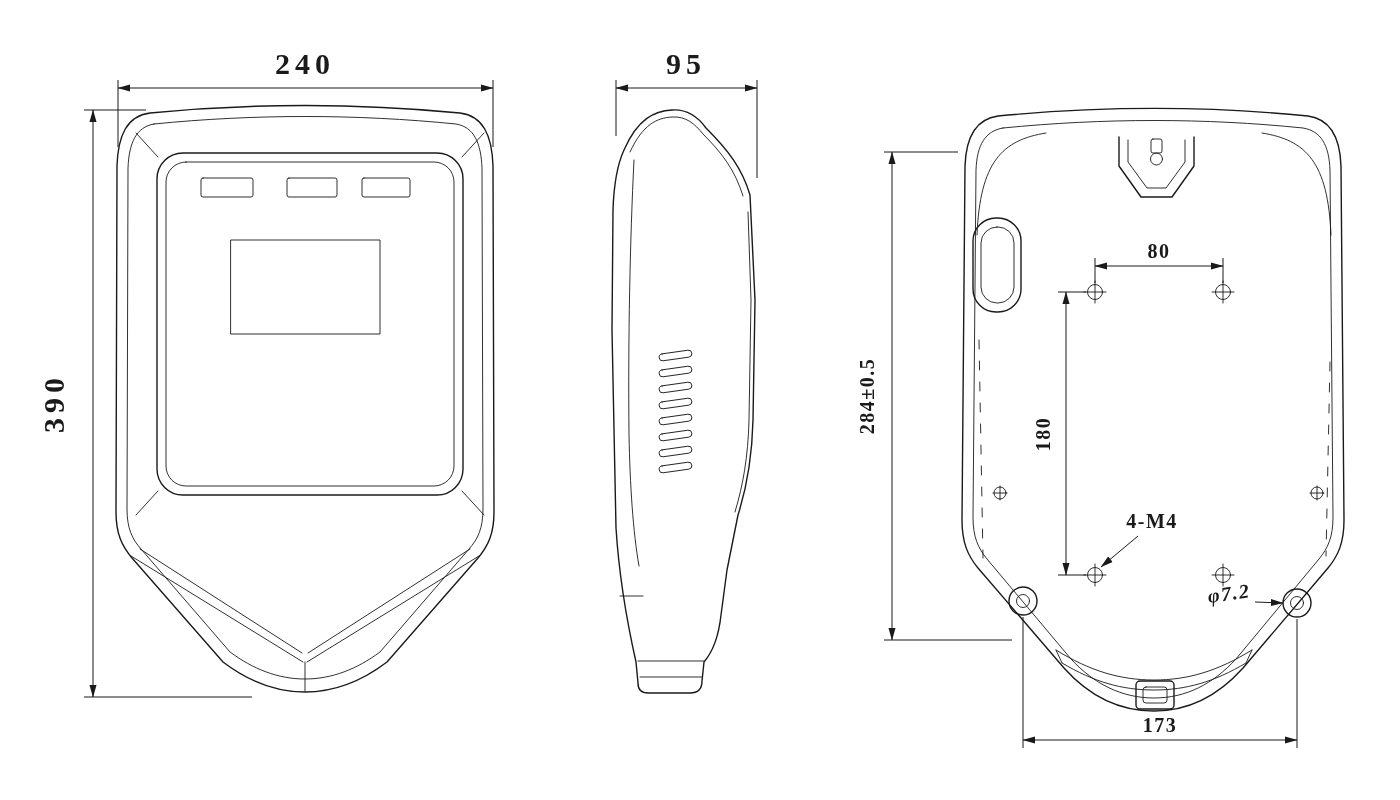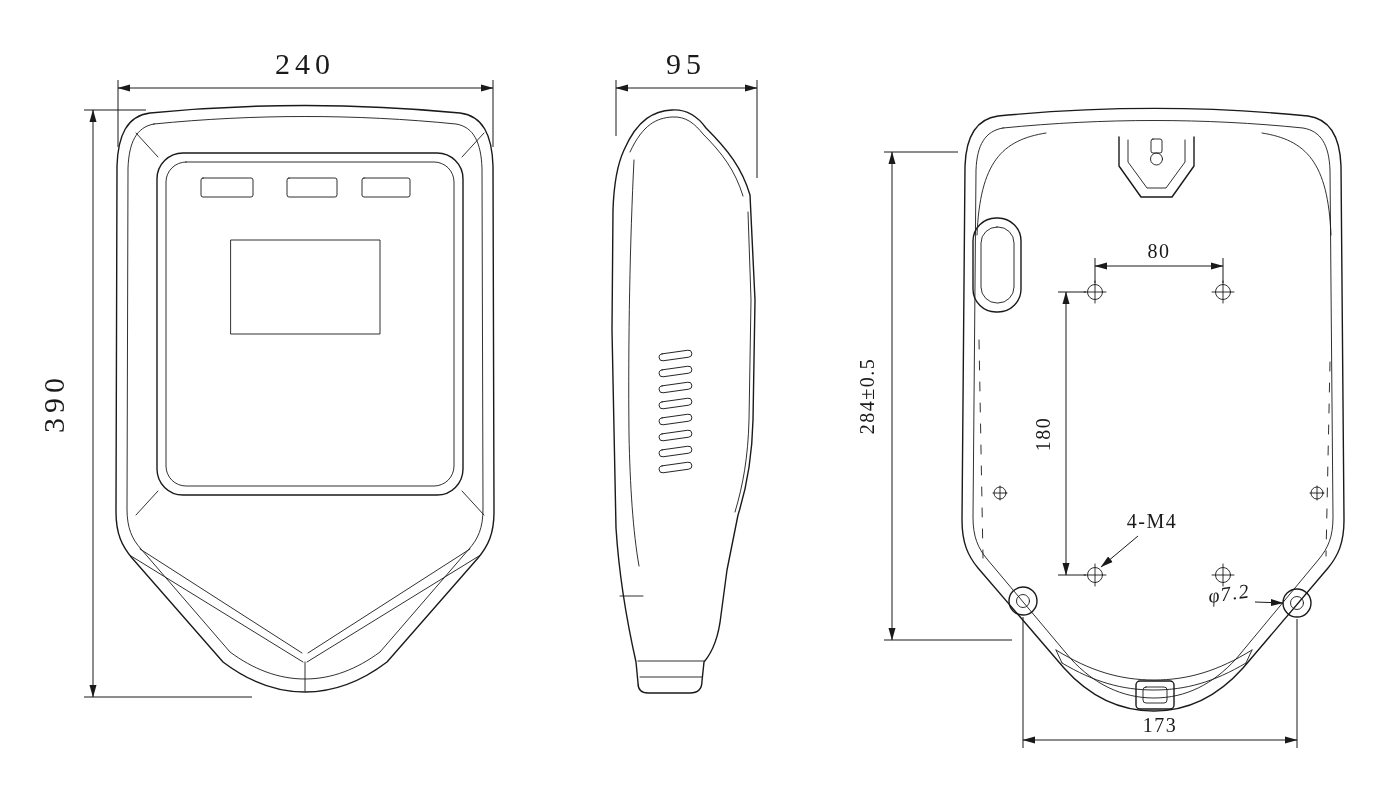--- a/index.html
+++ b/index.html
@@ -1,17 +1,17 @@
 <!DOCTYPE html>
 <html style="--ink: #1a1a1a; --paper: #ffffff;"><head>
 <meta charset="utf-8">
 <style>
   :root { --ink:#1a1a1a; --paper:#ffffff; }
   html,body { margin:0; padding:0; background:var(--paper); }
-  .canvas { width:1400px; height:767px; background:var(--paper); position:relative; overflow:hidden; }
+  .canvas { width:1400px; height:767px; background:var(--paper); position:relative; overflow:hidden;font-weight:bold; }
   svg { display:block; }
   .ln  { fill:none; stroke:var(--ink); stroke-width:1.4; stroke-linecap:round; stroke-linejoin:round; }
   .ln2 { fill:none; stroke:var(--ink); stroke-width:0.9; stroke-linecap:round; stroke-linejoin:round; }
   .dim { fill:none; stroke:var(--ink); stroke-width:1; }
   .dash { stroke-dasharray:9 12; }
   text { fill:var(--ink); font-family:"Liberation Serif","DejaVu Serif",serif; }
   .t-lg { font-size:30px; letter-spacing:5px; }
   .t-sm { font-size:20px; letter-spacing:1.5px; }
   .it { font-style:italic; }
   #arrow path { fill:var(--ink); stroke:none; }

